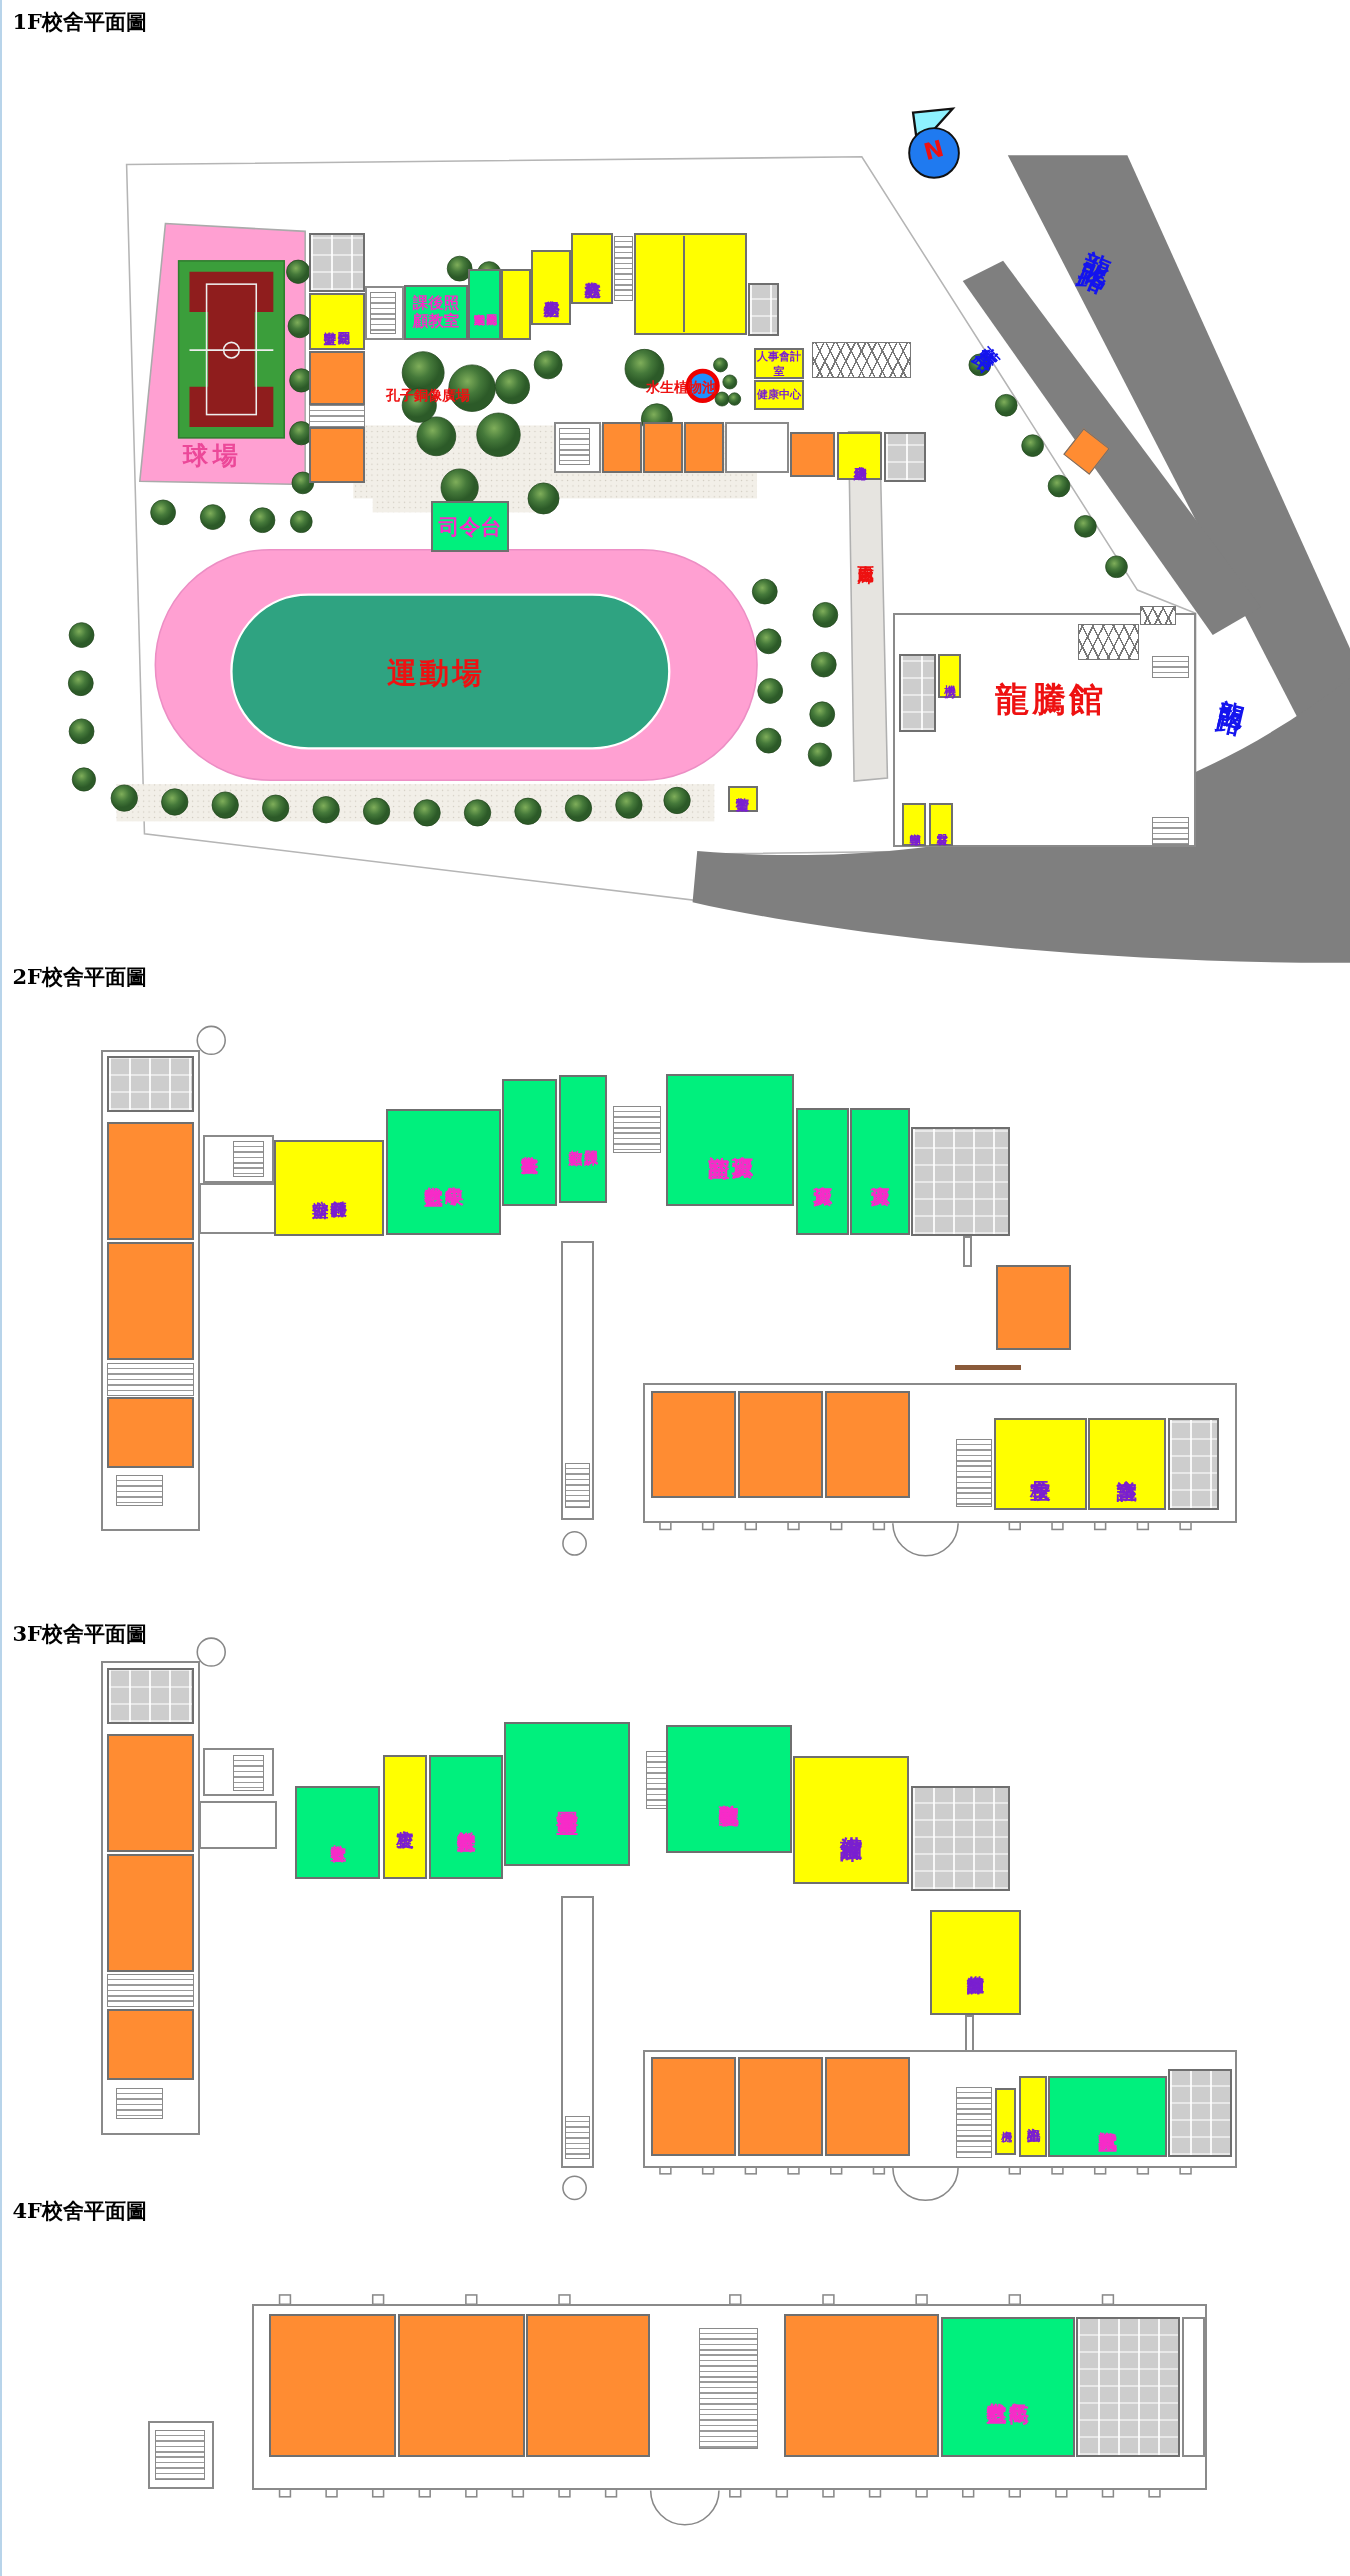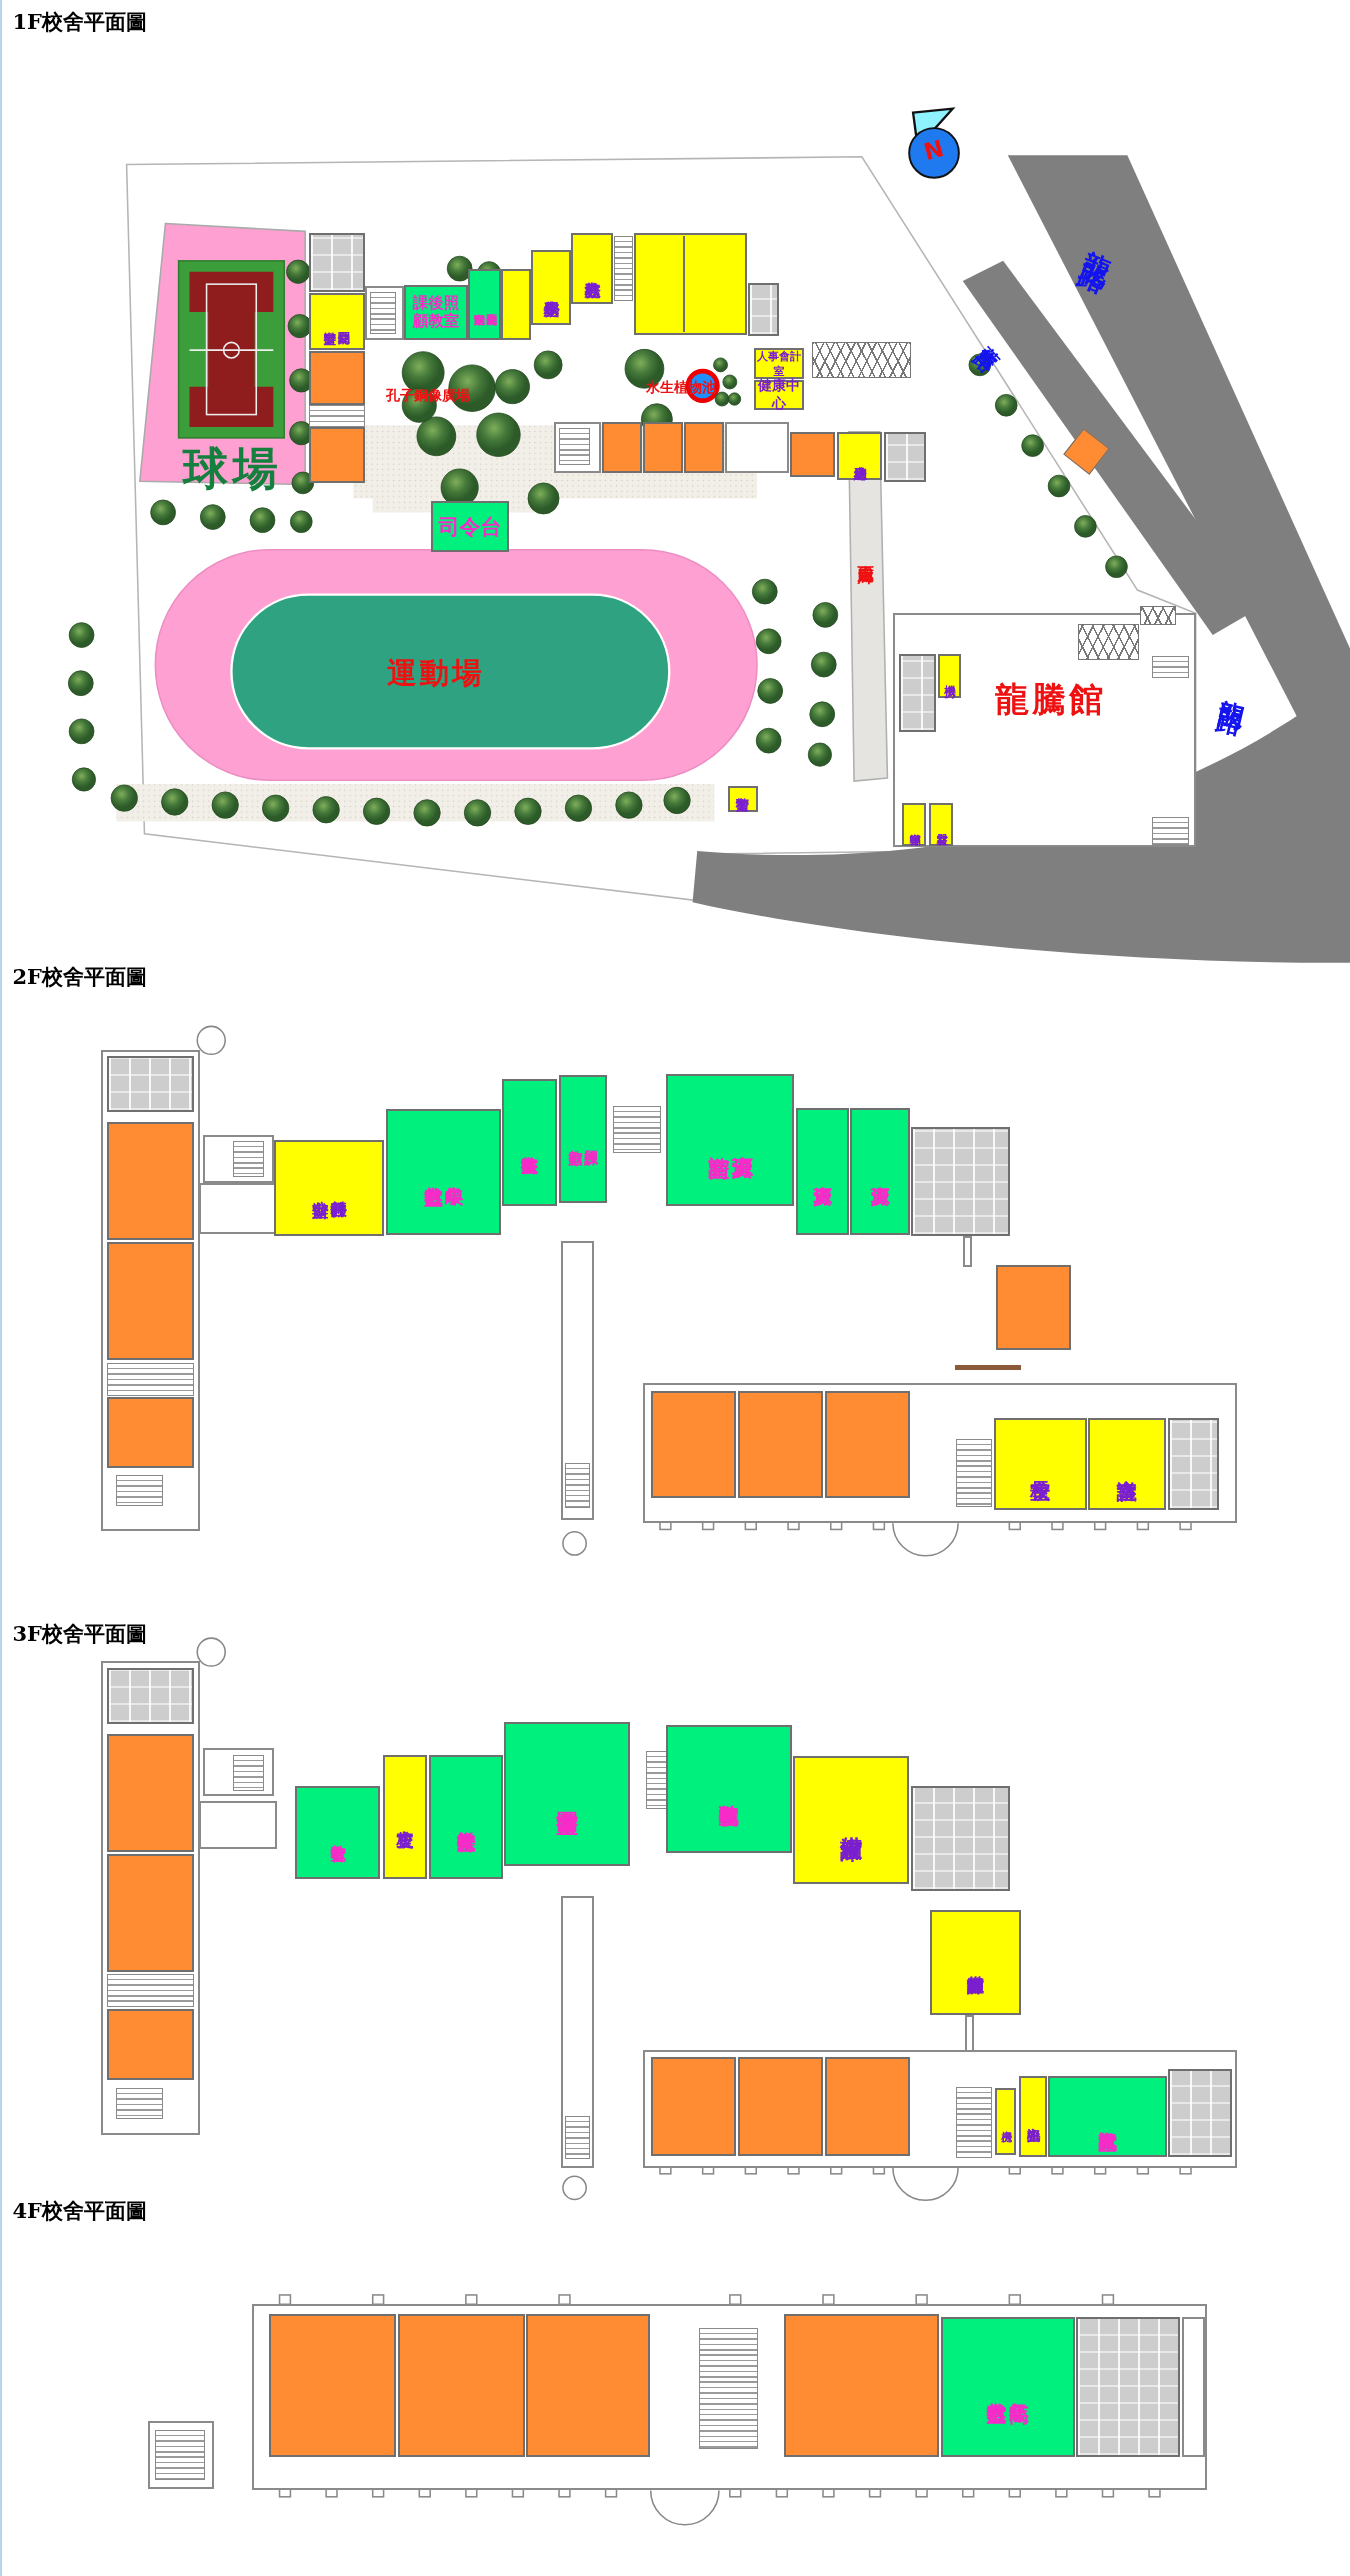--- a/index.html
+++ b/index.html
@@ -239,21 +239,21 @@
 </div>
 <div class="stairs" style="left:614px;top:236px;width:18.6px;height:65px;"></div>
 <div class="room yellow" style="left:634px;top:233px;width:113px;height:102px;"></div>
 <div class="divline" style="left:683px;top:236px;width:2.3px;height:96px;"></div>
 <div class="room wc" style="left:748px;top:283px;width:31px;height:53px;"></div>
 
 <div class="room yellow" style="left:754px;top:348px;width:50px;height:31px;">
   <span class="purple" style="font-size:11px;">人事會計室</span>
 </div>
 <div class="room yellow" style="left:754px;top:380px;width:50px;height:29.5px;">
-  <span class="purple" style="font-size:14px;">健康中心</span>
+  <span class="purple" style="font-size:11px;">健康中心</span>
 </div>
 <div class="bleach" style="left:812px;top:342px;width:99px;height:36px;"></div>
 
 <div class="corr" style="left:554px;top:422px;width:47px;height:51px;"></div>
 <div class="stairs" style="left:559px;top:428px;width:31px;height:37px;"></div>
 <div class="room orange" style="left:602px;top:422px;width:40px;height:51px;"></div>
 <div class="room orange" style="left:643px;top:422px;width:40px;height:51px;"></div>
 <div class="room orange" style="left:684px;top:422px;width:40px;height:51px;"></div>
 <div class="corr" style="left:725px;top:422px;width:64px;height:51px;"></div>
 <div class="room orange" style="left:790px;top:432px;width:45px;height:45px;"></div>
@@ -279,21 +279,21 @@
 <div class="room yellow" style="left:929px;top:803px;width:24px;height:43px;">
   <span class="v purple" style="font-size:11px;">器材室</span>
 </div>
 <div class="stairs" style="left:1152px;top:656px;width:37px;height:22px;"></div>
 <div class="stairs" style="left:1152px;top:817px;width:37px;height:28px;"></div>
 <div class="bleach" style="left:1078px;top:624px;width:61px;height:36px;"></div>
 <div class="bleach" style="left:1140px;top:606px;width:36px;height:18.6px;"></div>
 <div class="diamond" style="left:1070px;top:435px;"></div>
 
 <div class="lbl red" style="left:995px;top:677px;font-size:34px;letter-spacing:3.1px;">龍騰館</div>
-<div class="lbl" style="left:183px;top:439px;font-size:45px;color:#15803d;letter-spacing:4.7px;">球場</div>
+<div class="lbl" style="left:183px;top:439px;font-size:25px;color:#ec4899;letter-spacing:4.7px;">球場</div>
 <div class="lbl red" style="left:387px;top:654px;font-size:29.5px;letter-spacing:3.1px;">運動場</div>
 <div class="lbl red" style="left:386px;top:387px;font-size:14px;">孔子銅像廣場</div>
 <div class="lbl red" style="left:646px;top:379px;font-size:14px;">水生植物池</div>
 <div class="lbl v red" style="left:856px;top:553px;height:109px;font-size:16.3px;">風雨走廊</div>
 <div class="lbl v blue" style="left:1096px;top:227px;height:124px;font-size:28px;transform:rotate(22deg);transform-origin:top left;letter-spacing:6.2px;">龍北路</div>
 <div class="lbl v blue" style="left:1000px;top:332px;height:93px;font-size:20px;transform:rotate(47deg);transform-origin:top left;letter-spacing:3.1px;">舊車路</div>
 <div class="lbl v blue" style="left:1225px;top:677px;height:109px;font-size:26px;transform:rotate(13deg);transform-origin:top left;letter-spacing:4.7px;">龍門路</div>
 
 <div class="corr" style="left:101px;top:1050px;width:99px;height:481px;"></div>
 <div class="room wc" style="left:107px;top:1056px;width:87px;height:56px;"></div>

